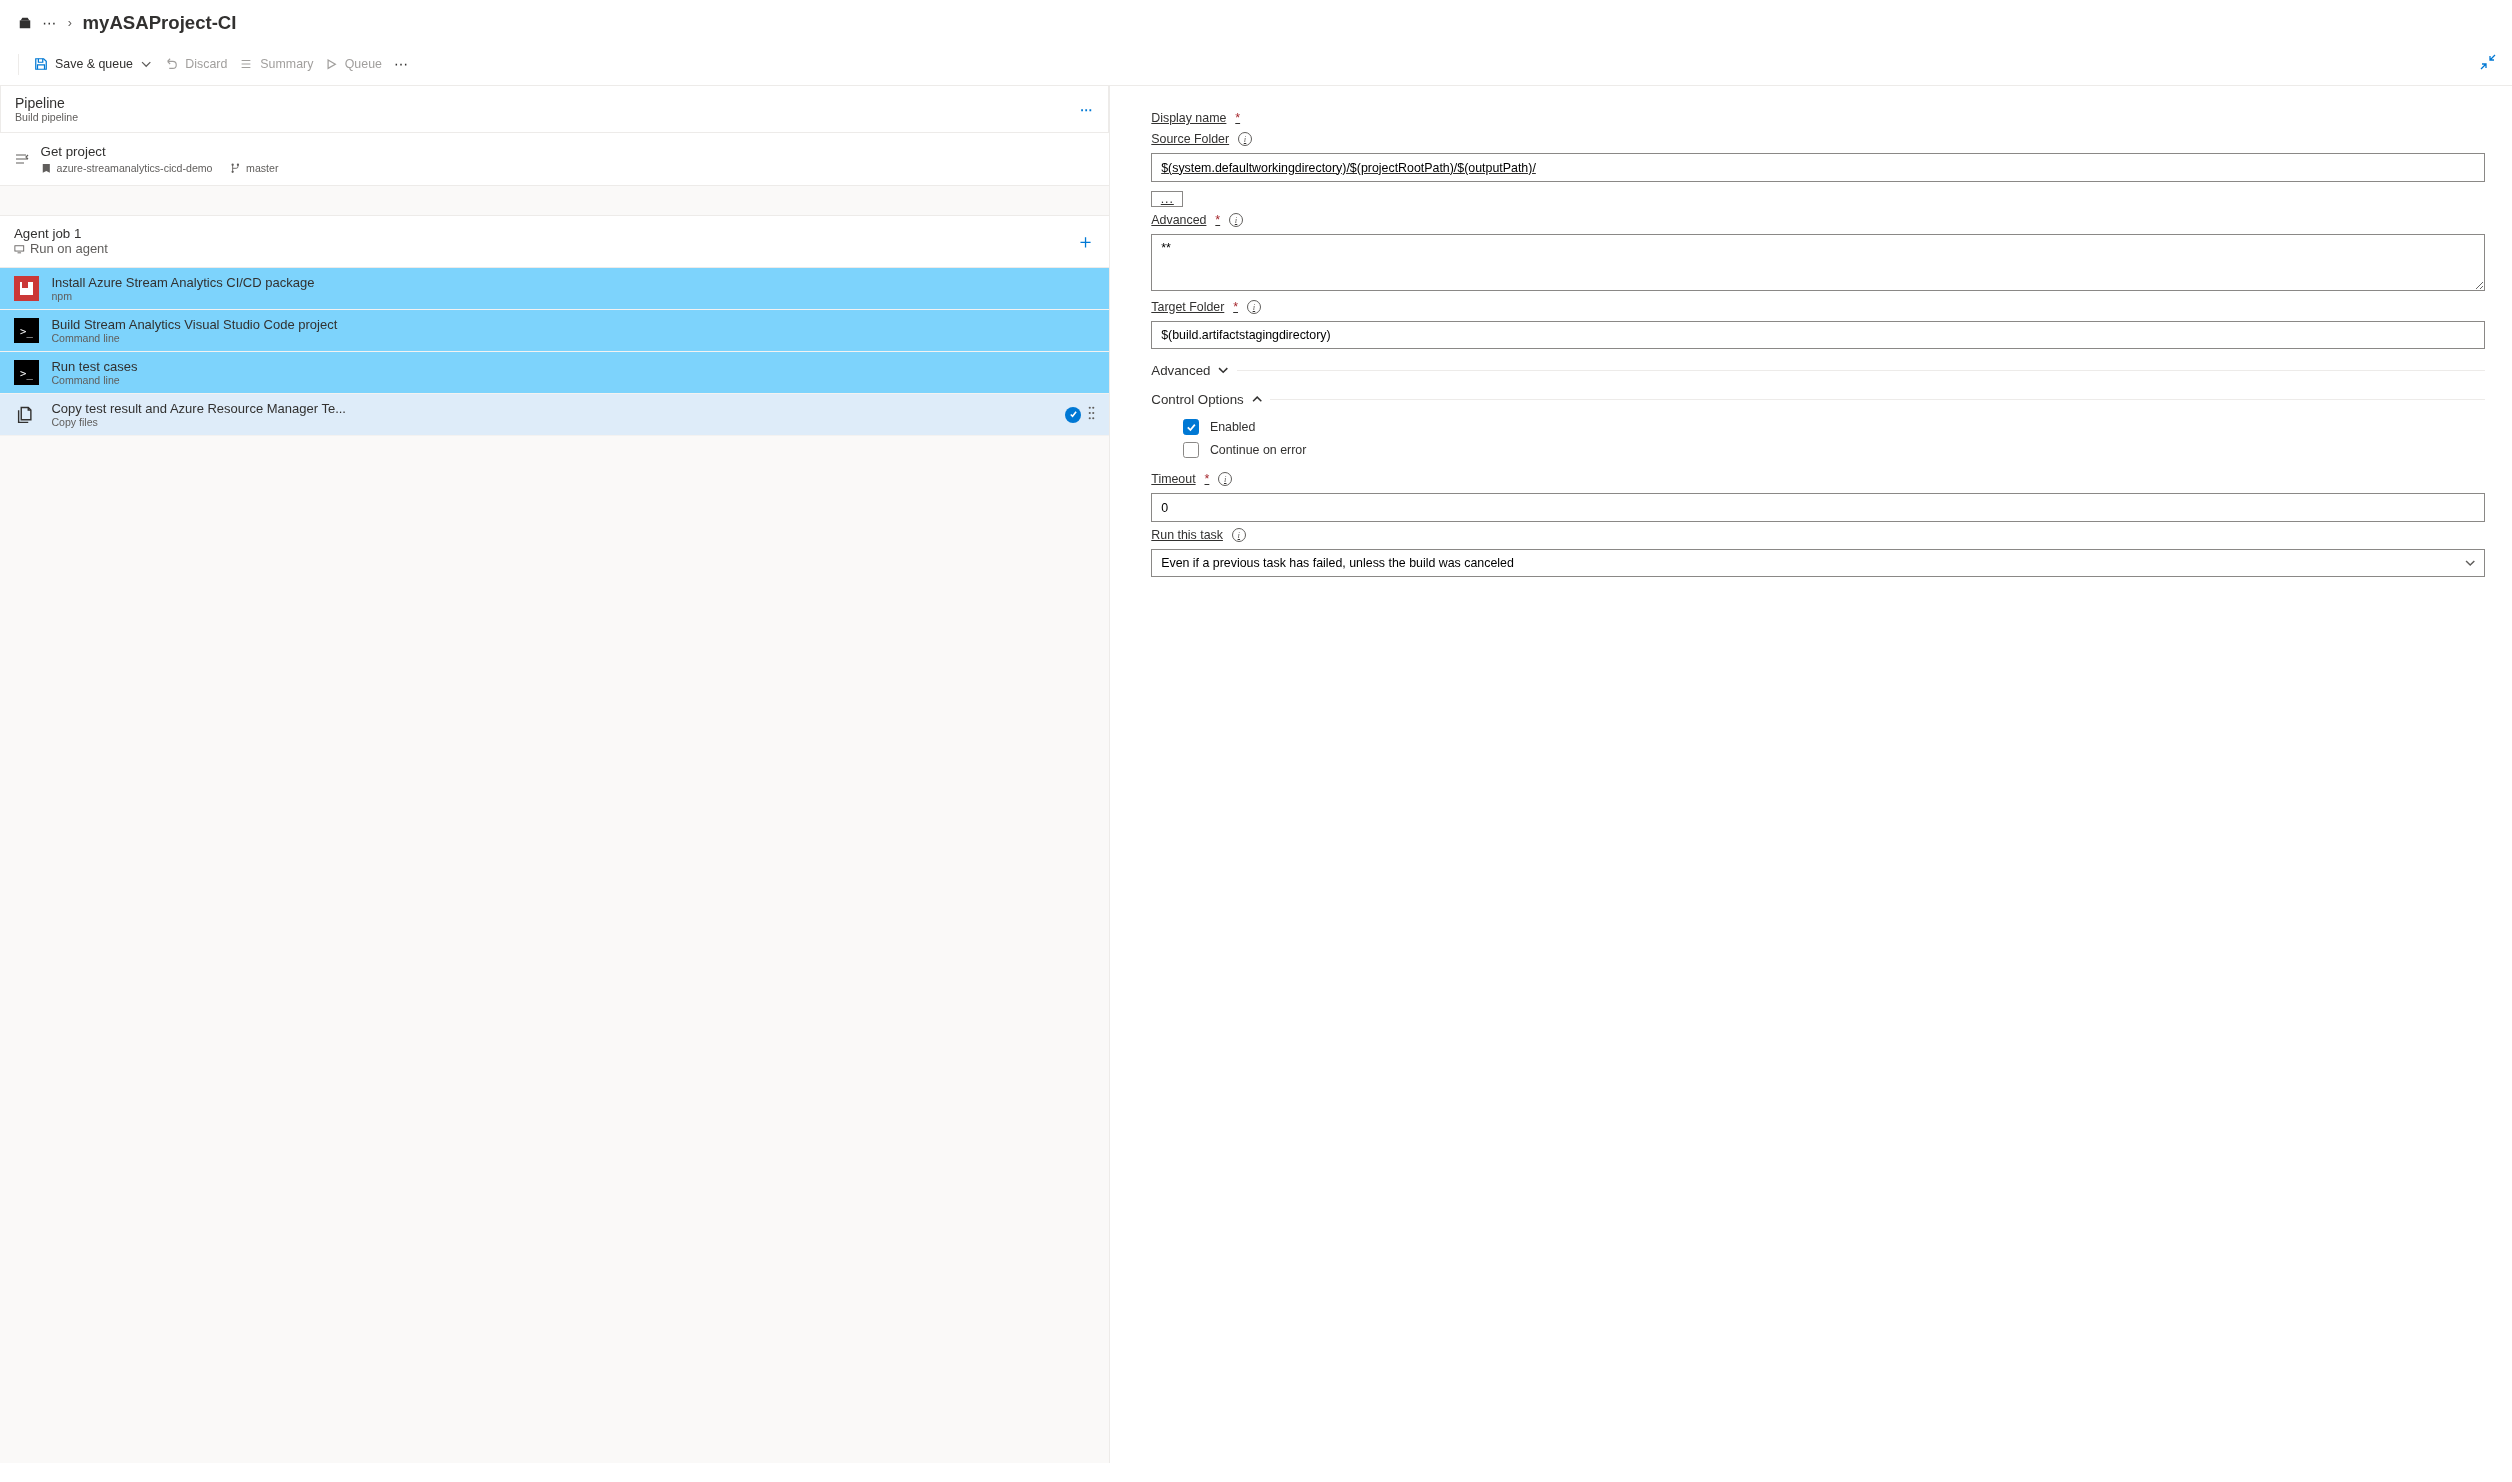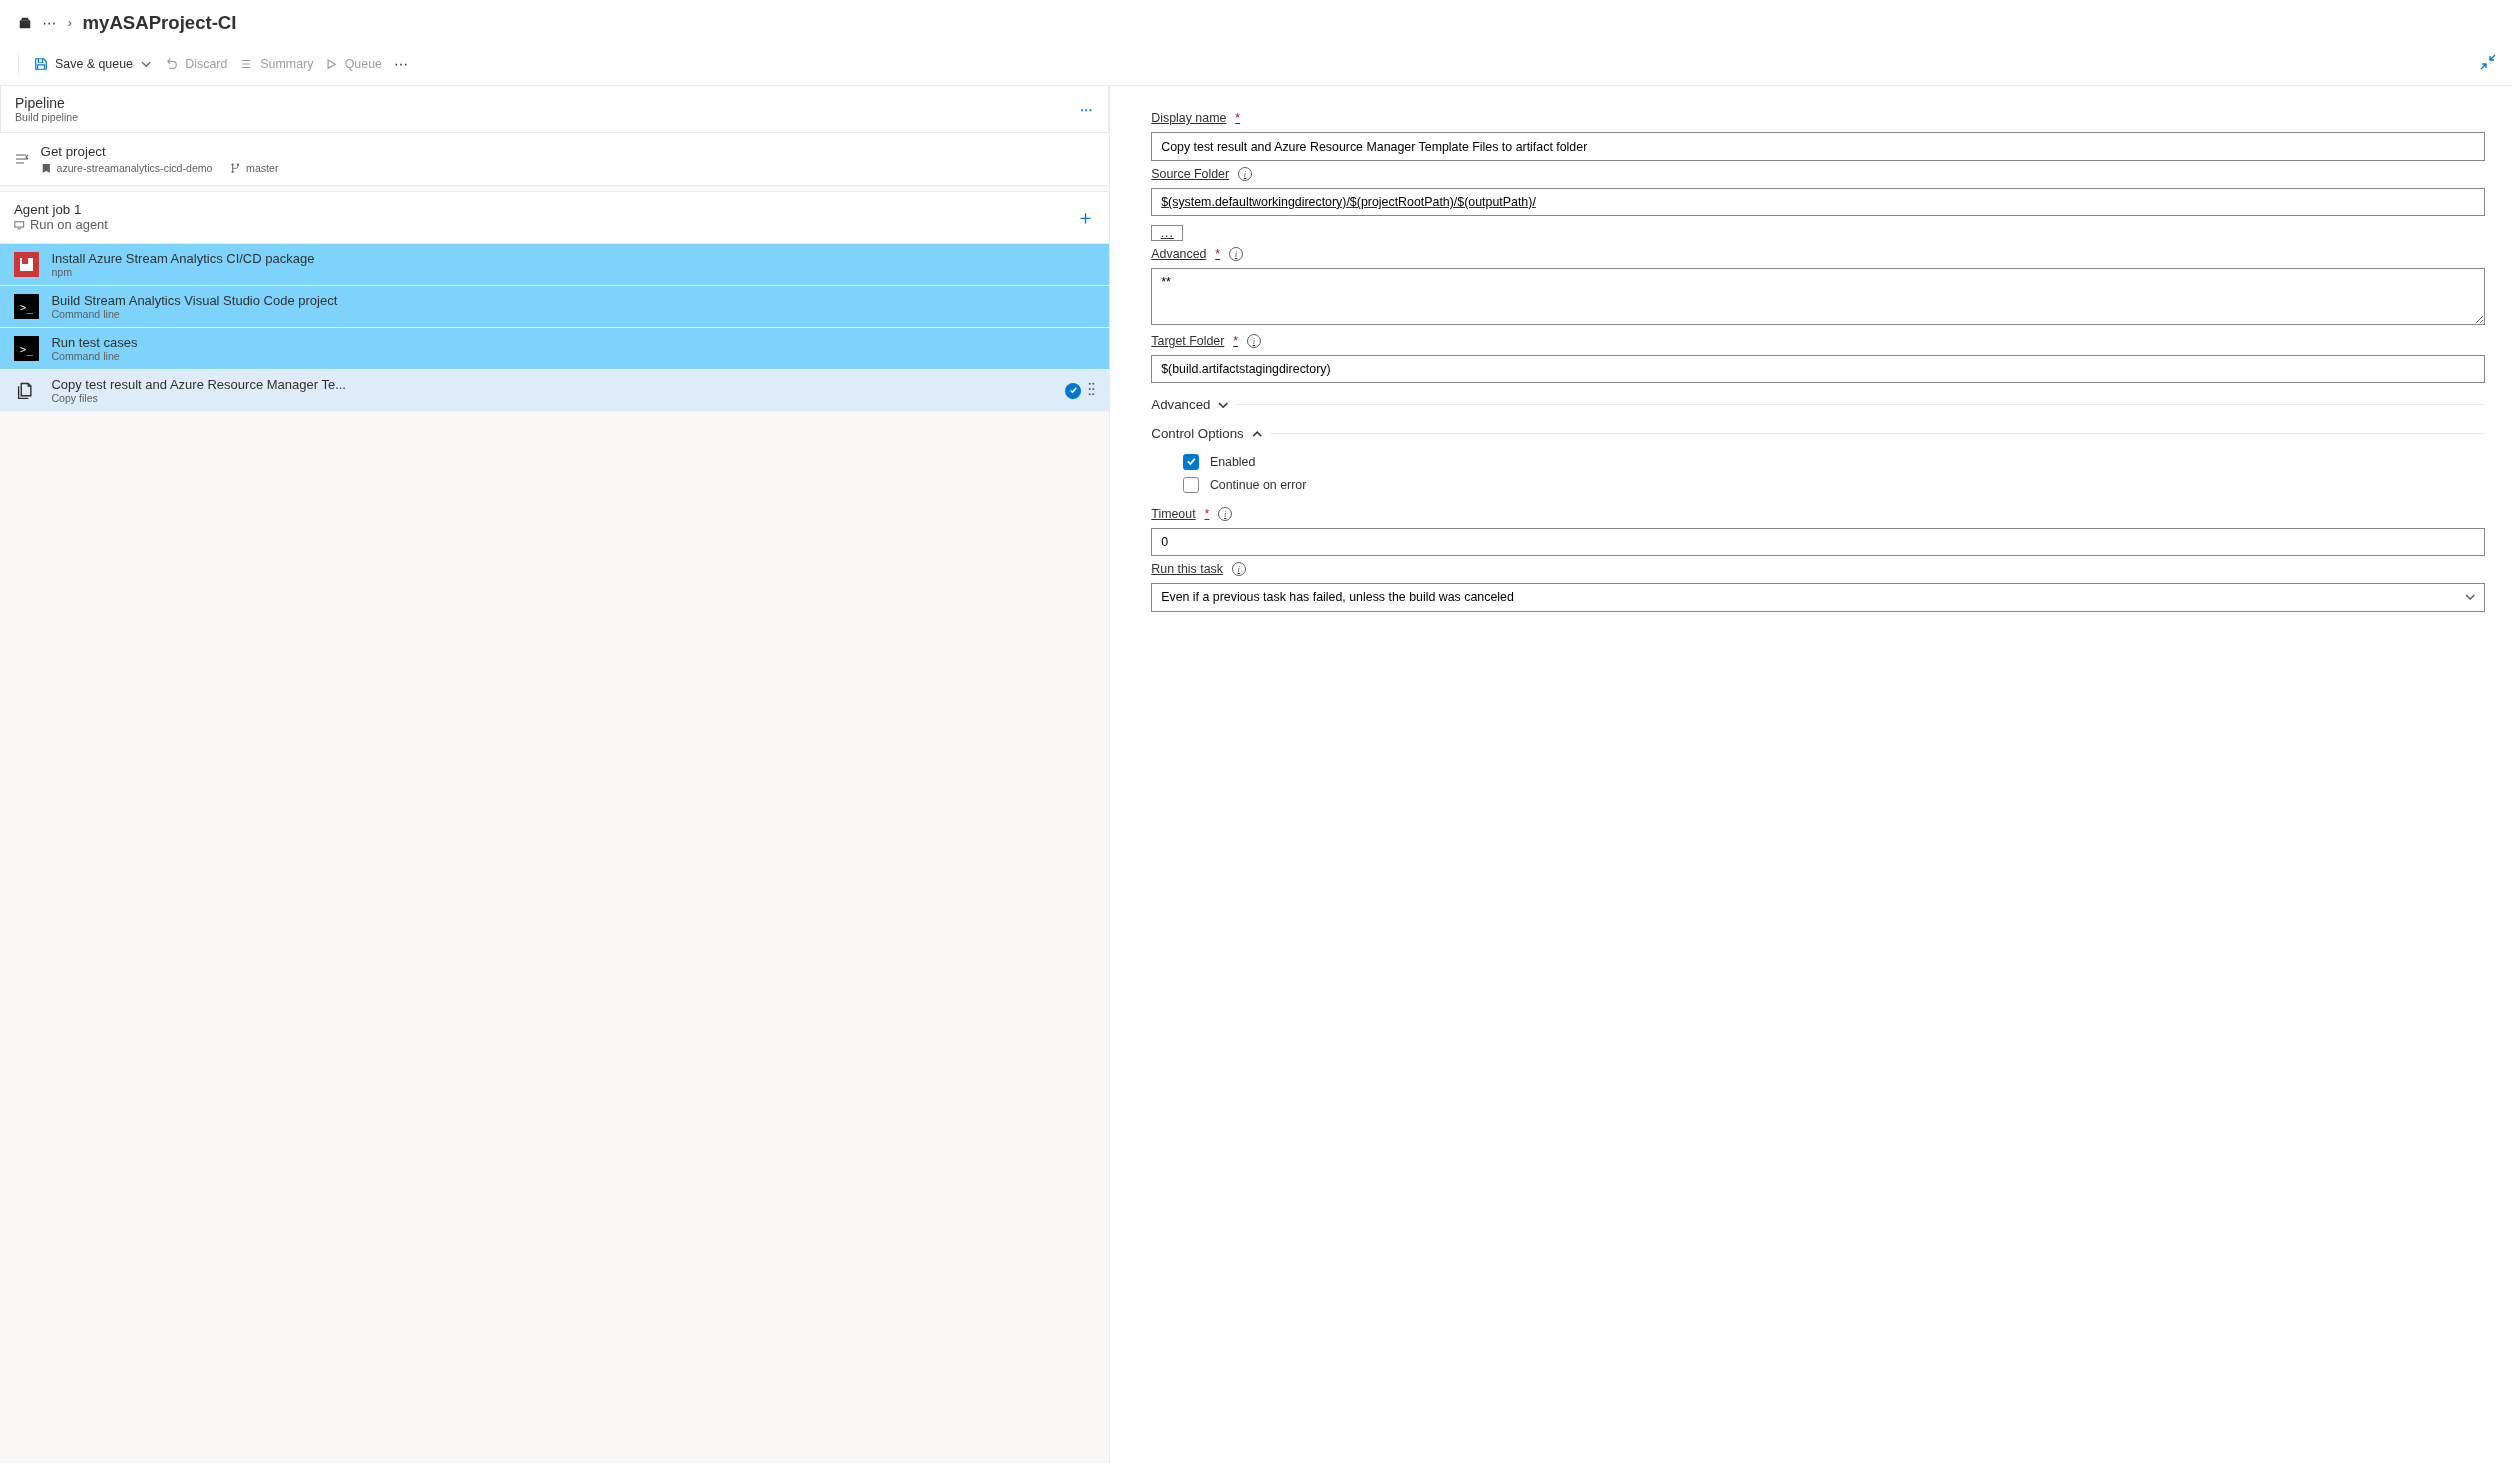--- a/index.html
+++ b/index.html
@@ -78,21 +78,21 @@
   .panel.sources .src-icon { width:16px; color:#605e5c; flex-shrink:0; }
   .src-title { font-size:13.3px; }
   .src-meta { font-size:10.6px; color:#605e5c; display:flex; gap:17.7px; margin-top:3.5px; align-items:center;}
   .src-meta .mi { display:flex; gap:5.3px; align-items:center; }
   .agent-job {
     background:#fff;
     padding:10.6px 14px;
     border-top:0.9px solid #edebe9;
     border-bottom:0.9px solid #edebe9;
     display:flex; align-items:center; justify-content:space-between;
-    margin-top:5px; cursor:pointer;
+    margin-top:29px; cursor:pointer;
   }
   .agent-job .aj-left { }
   .aj-title { font-size:13.3px; }
   .aj-sub { font-size:13px; color:#605e5c; display:flex; gap:5.3px; align-items:center;}
   .aj-plus { color:#0078d4; font-size:19.5px; font-weight:300; cursor:pointer; }
   .task {
     background:#7dd3fc;
     padding:7px 14px;
     display:flex; gap:12.4px; align-items:center;
     border-bottom:0.9px solid #f3f2f1;
@@ -315,21 +315,20 @@
       </div>
 
   </div>
 
   <div class="right">
     <div class="field">
       <div class="flabel">
         <span>Display name</span>
         <span class="req">*</span>
       </div>
-      <input class="txt-input" value="Copy test result and Azure Resource Manager Template Files to artifact folder" style="">
     </div>
 
     <div class="field">
       <div class="flabel">
         <span>Source Folder</span>
         <span class="info-i">i</span>
       </div>
       <div class="input-row">
         <input class="txt-input" value="$(system.defaultworkingdirectory)/$(projectRootPath)/$(outputPath)/" style="">
         <span class="btn-ellipsis">...</span>

